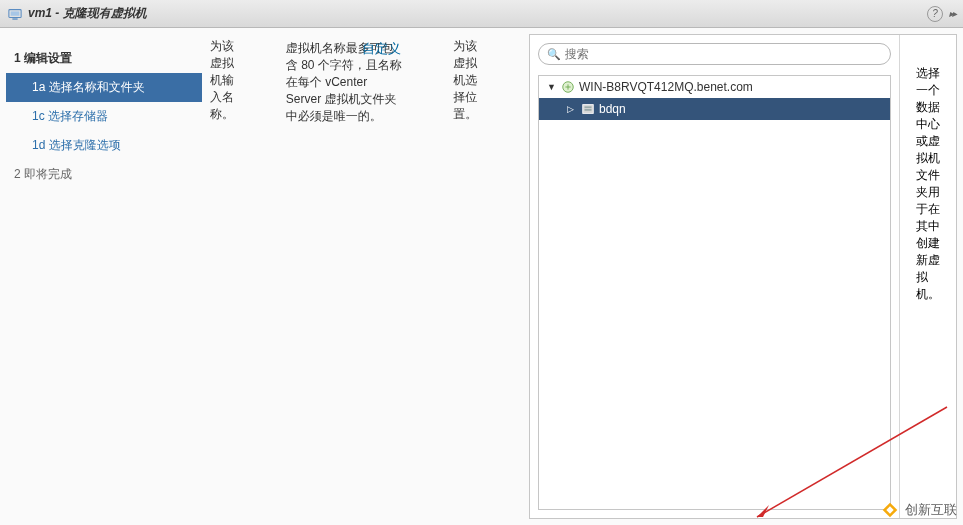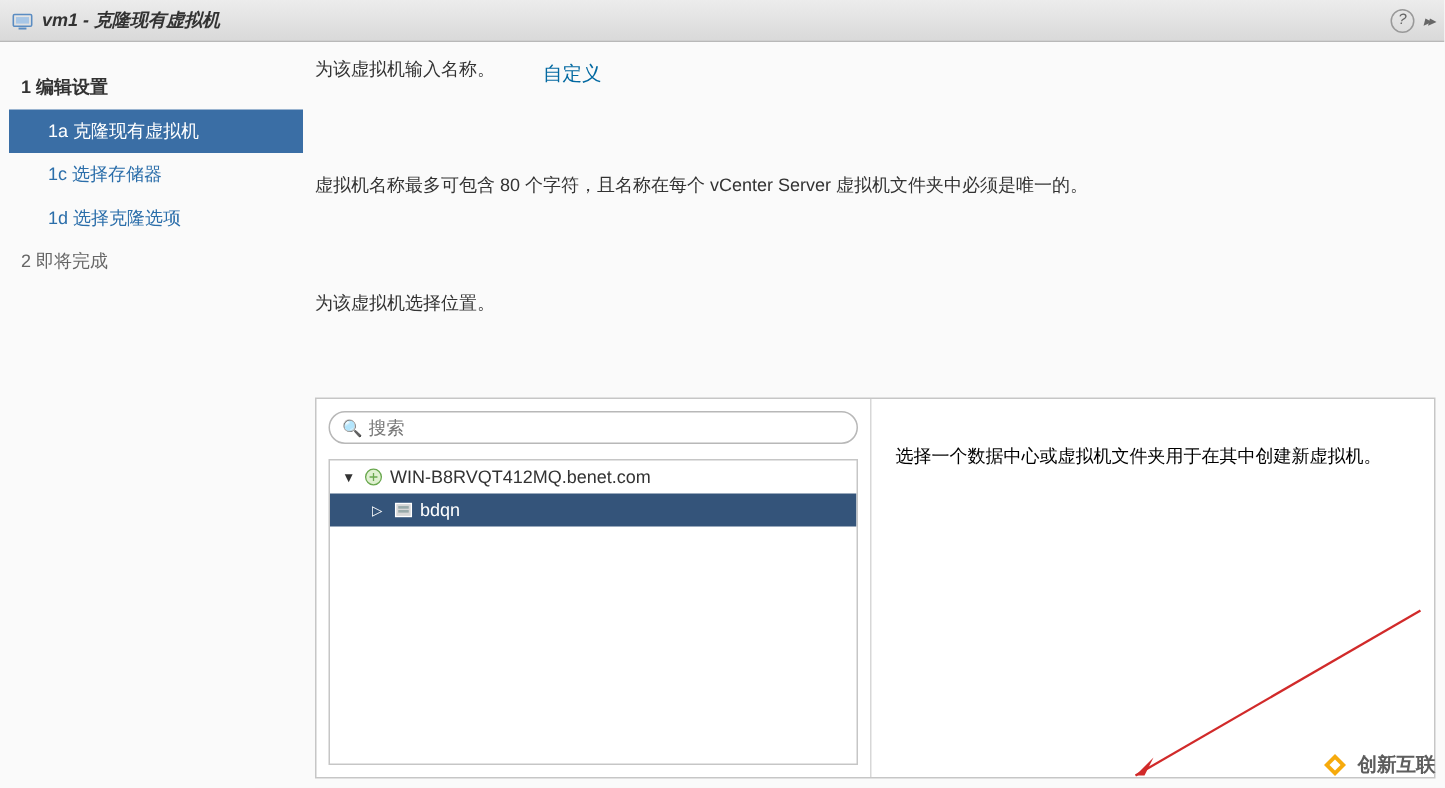--- a/index.html
+++ b/index.html
@@ -11,21 +11,21 @@
     .titlebar .help-icon { width: 16px; height: 16px; border: 1px solid #999; border-radius: 50%; display: flex; align-items: center; justify-content: center; color: #666; font-size: 10px; margin-right: 6px; cursor: pointer; }
     .titlebar .expand-icon { color: #666; font-size: 10px; cursor: pointer; letter-spacing: -2px; }
     
     .content { display: flex; height: calc(100% - 28px); padding: 6px; gap: 8px; background: #fafafa; }
     
     .sidebar { width: 196px; padding-top: 10px; }
     .sidebar-heading { padding: 6px 8px; font-weight: bold; color: #333; }
     .sidebar-item { padding: 6px 12px 6px 26px; color: #2b6eaa; cursor: pointer; }
     .sidebar-item.active { background: #3a6ea5; color: #fff; }
     
-    .main { flex: 1; display: flex; flex-direction: column; position: relative; gap: 48px; }
+    .main { flex: 1; display: flex; flex-direction: row; position: relative; gap: 48px; }
     .label-row { color: #333; padding: 4px 0 6px 0; }
     .name-input { width: 100%; height: 24px; border: 2px solid #56a3d1; padding: 0 6px; color: #333; outline: none; }
     .annotation { position: absolute; left: 152px; top: 6px; color: #0369a1; pointer-events: none; font-size: 13px; }
     .hint-row { color: #333; padding: 6px 0 10px 0; }
     
     .location-frame { border: 1px solid #c6c6c6; background: #fff; display: flex; flex: 1; min-height: 0; }
     .tree-pane { width: 370px; border-right: 1px solid #d7d7d7; display: flex; flex-direction: column; }
     .search-wrap { padding: 8px 8px 4px 8px; }
     .search-box { display: flex; align-items: center; border: 1px solid #b8b8b8; border-radius: 12px; height: 22px; padding: 0 8px; background: #fff; }
     .search-box input { border: none; outline: none; flex: 1; background: transparent; }
@@ -37,40 +37,40 @@
     .tree-row.selected { background: #34547a; color: #fff; }
     .tree-arrow { width: 10px; color: inherit; font-size: 9px; }
     .tree-icon { width: 14px; height: 14px; }
     
     .desc-pane { flex: 1; padding: 30px 16px; color: #000000; }
     
     .arrow-svg { position: absolute; right: 0; bottom: 0; width: 300px; height: 120px; pointer-events: none; }
     
     .watermark { position: absolute; right: 6px; bottom: 4px; display: flex; align-items: center; opacity: 0.95; }
     .watermark .logo { width: 22px; height: 22px; margin-right: 4px; }
-    .watermark .wm-text { color: #555; font-size: 13px; font-weight: bold; }
+    .watermark .wm-text { color: #555; font-size: 13px; font-weight: normal; }
   </style>
 </head>
 <body>
 
 <div class="titlebar">
   <svg class="vm-icon" viewBox="0 0 16 16">
       <rect x="1" y="3" width="14" height="9" rx="1" fill="none" stroke="#5a8cc2" stroke-width="1.2"></rect>
       <rect x="3" y="5" width="10" height="5" fill="#a7c6e6"></rect>
       <rect x="5" y="13" width="6" height="1.5" fill="#5a8cc2"></rect>
     </svg>
   <span class="title">vm1 - 克隆现有虚拟机</span>
   <span class="help-icon">?</span>
   <span class="expand-icon">▸▸</span>
 </div>
 
 <div class="content">
   <div class="sidebar">
     <div class="sidebar-heading">1 编辑设置</div>
-    <div class="sidebar-item active">1a 克隆现有虚拟机</div>
+    <div class="sidebar-item active">1a 选择名称和文件夹</div>
     <div class="sidebar-item">1c 选择存储器</div>
     <div class="sidebar-item">1d 选择克隆选项</div>
     <div class="sidebar-heading" style="font-weight:normal;color:#666">2 即将完成</div>
   </div>
 
   <div class="main">
     <div class="label-row">为该虚拟机输入名称。</div>
     <div class="annotation">自定义</div>
     <div class="hint-row">虚拟机名称最多可包含 80 个字符，且名称在每个 vCenter Server 虚拟机文件夹中必须是唯一的。</div>
     <div class="label-row">为该虚拟机选择位置。</div>

